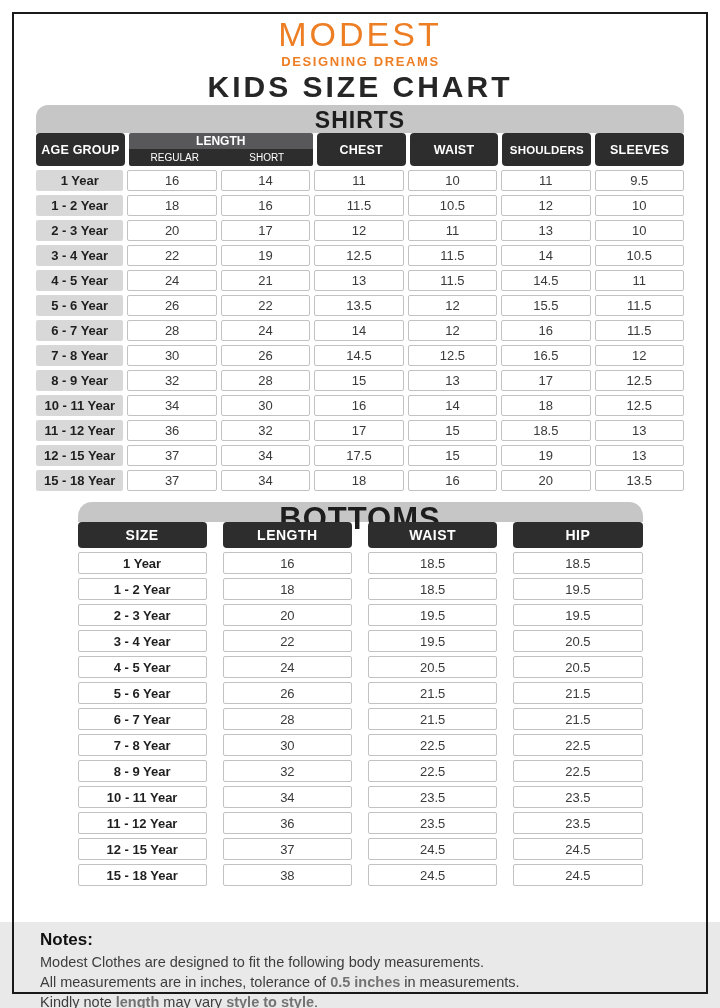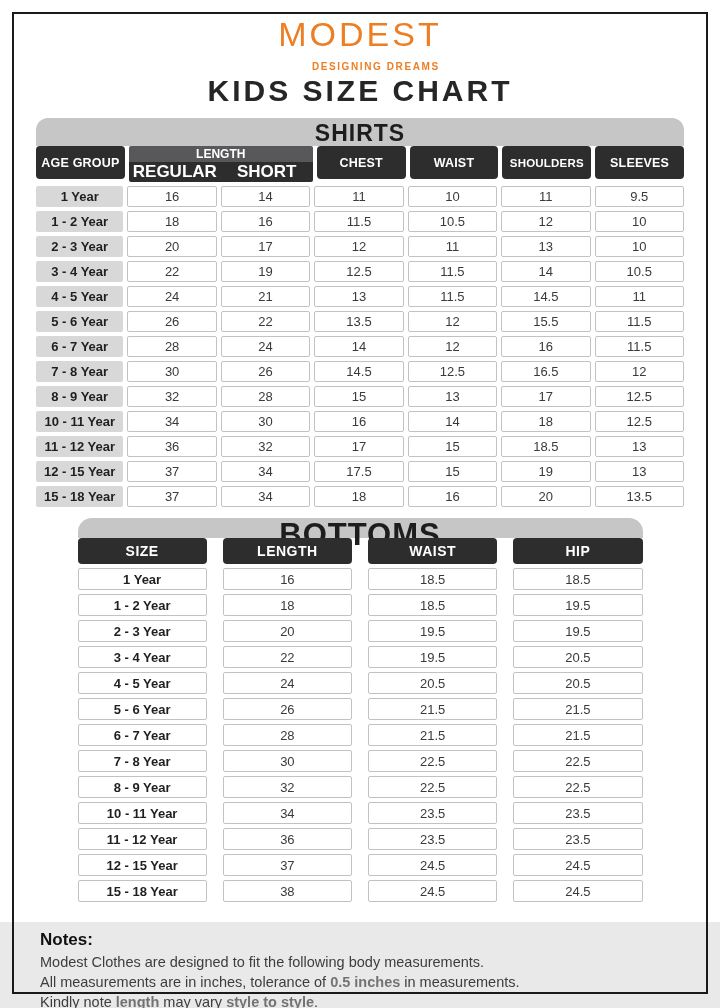--- a/index.html
+++ b/index.html
@@ -37,46 +37,46 @@
   .logo-name{
     color:var(--accent);
     font-size:34px;
     font-weight:400;
     letter-spacing:3px;
     line-height:1.0;
     display:block;
   }
   .logo-tagline{
     color:var(--accent);
-    font-size:10px;
+    font-size:13px;
     font-weight:700;
     letter-spacing:1.6px;
     display:block;
-    margin-top:10px;
+    margin-top:3px;
     padding-right:2px;
   }
   .main-title{
     text-align:center;
     font-size:30px;
     font-weight:600;
     letter-spacing:3px;
     color:#262626;
     margin-top:2px;
     line-height:1.0;
   }
   
   .banner{
     background:var(--banner);
     border-radius:12px 12px 0 0;
     text-align:center;
     color:#1D1D1D;
     font-weight:800;
   }
   
-  .shirts{width:648px;margin:12px auto 0;}
+  .shirts{width:648px;margin:3px auto 0;}
   .shirts .banner{font-size:23px;height:28px;line-height:30px;letter-spacing:1px;}
   .sh-header{display:flex;gap:4px;}
   .hcell{
     background:var(--dark);
     color:#fff;
     font-weight:700;
     font-size:12.5px;
     display:flex;align-items:center;justify-content:center;
     height:33px;
     border-radius:4px;
@@ -88,21 +88,21 @@
   .length-top{
     background:var(--mid);
     color:#fff;font-weight:700;font-size:12px;
     height:16px;display:flex;align-items:center;justify-content:center;
   }
   .length-bottom{
     background:var(--dark);
     flex:1;display:flex;
   }
   .length-bottom span{
-    flex:1;color:#fff;font-weight:700;font-size:17px;
+    flex:1;color:#fff;font-weight:400;font-size:10px;
     display:flex;align-items:center;justify-content:center;
   }
   .sh-row{display:flex;gap:4px;margin-top:4px;height:21px;}
   .age-cell{
     flex:1;background:var(--agecell);
     color:#1F1F1F;font-weight:700;font-size:13px;
     display:flex;align-items:center;justify-content:center;
     border-radius:2px;
   }
   .val-cell{

